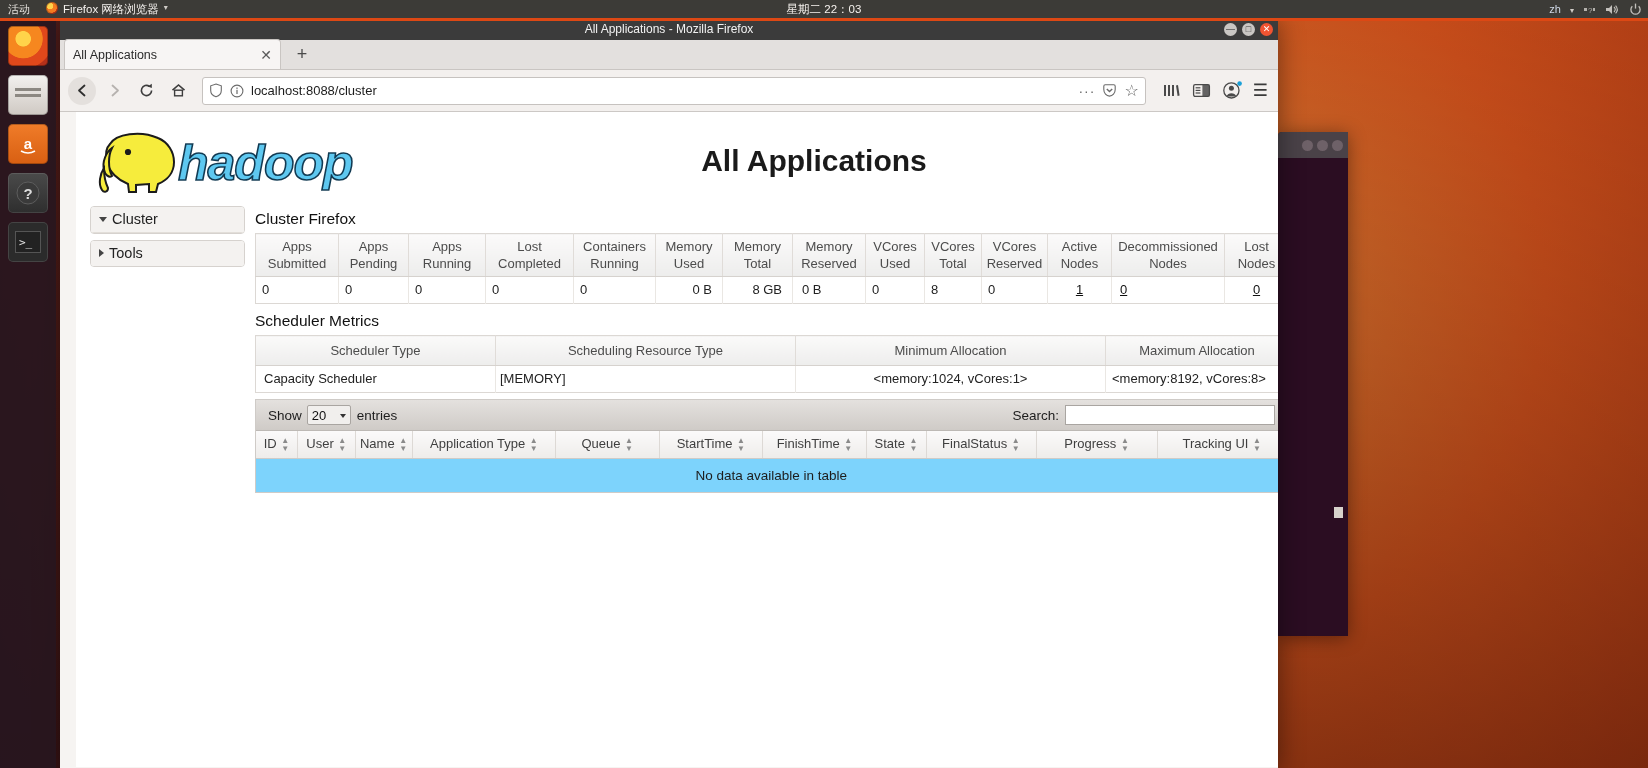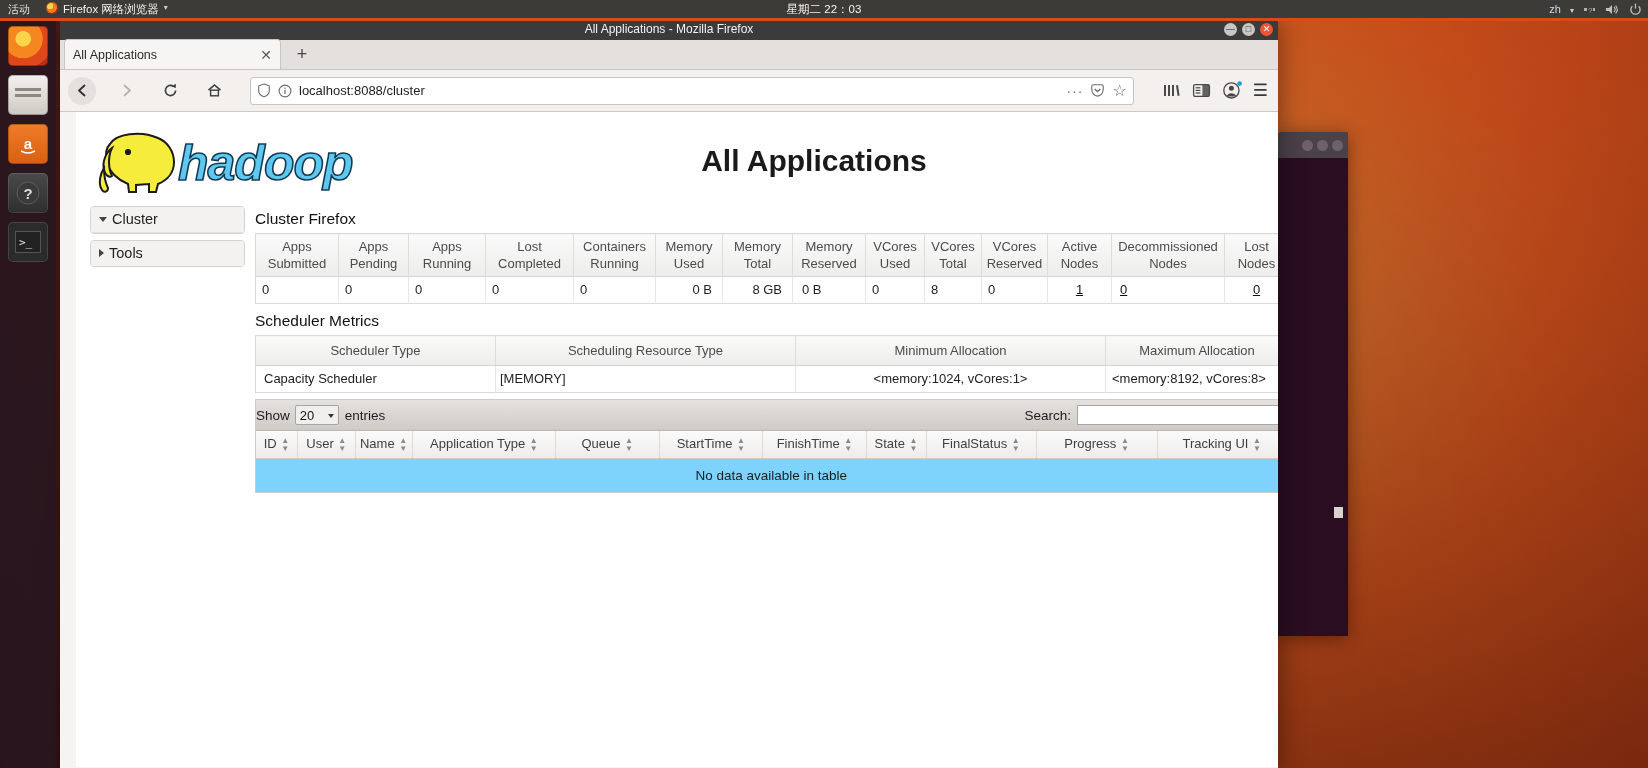--- a/index.html
+++ b/index.html
@@ -149,21 +149,21 @@
   }
   #ff-newtab{
     width:26px; height:26px; margin-left:8px; margin-bottom:2px;
     display:flex; align-items:center; justify-content:center;
     font-size:18px; color:#4a4a4a;
   }
 
   
   #ff-navbar{
     height:42px; background:#f3f0ee; border-bottom:1px solid #ccc8c5;
-    display:flex; align-items:center; padding:0 8px; gap:16px;
+    display:flex; align-items:center; padding:0 8px; gap:4px;
   }
   .nav-btn{
     width:28px;height:28px;border-radius:50%;
     display:flex;align-items:center;justify-content:center;
     color:#3d3d3d;
   }
   .nav-btn.back{ background:#e4e0dd; color:#2e2e2e; }
   .nav-btn.fwd{ color:#b6b2af; }
   #ff-urlbar{
     flex:1; height:28px; margin:0 6px;
@@ -246,21 +246,21 @@
   #tbl-sched{ width:1033px; }
   #tbl-sched th{ padding:6px 4px; }
   #tbl-sched td{ text-align:center; }
   #tbl-sched td.left{ text-align:left; padding-left:8px; }
 
   
   #dt-wrap{ width:1033px; margin-top:6px; border:1px solid #cfcbc7; }
   #dt-top{
     background:linear-gradient(#e4e1de,#cfcbc7);
     border-bottom:1px solid #bdb9b5;
-    height:31px; display:flex; align-items:center; padding:0 0;
+    height:31px; display:flex; align-items:center; padding:0 12px;
     font-size:13.5px; color:#1d1d1d;
   }
   #dt-top .show-lbl{ margin-right:5px; }
   #dt-select{
     appearance:none; -webkit-appearance:none;
     background:#f1efed; border:1px solid #a9a5a1; border-radius:2px;
     font-size:13px; color:#111; padding:1px 16px 1px 4px;
     height:20px; position:relative;
   }
   .sel-wrap{ position:relative; display:inline-flex; align-items:center;}

